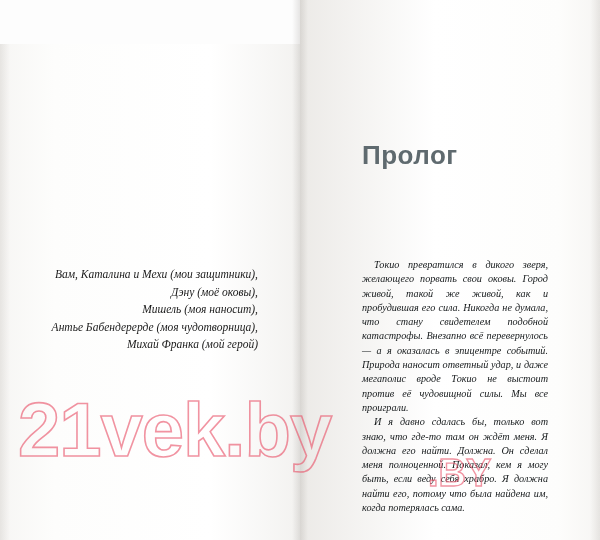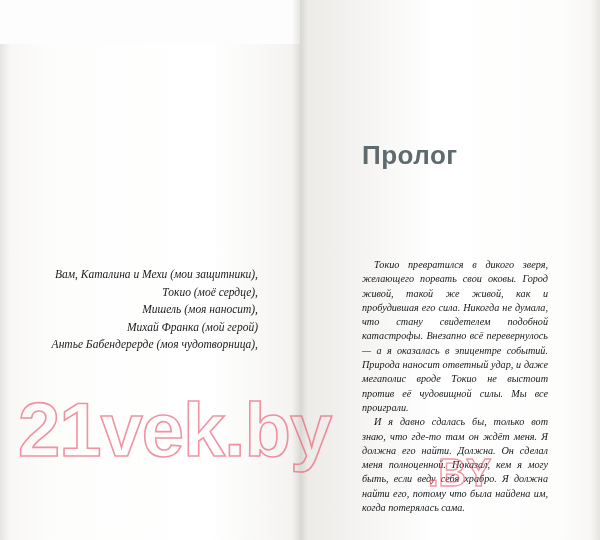--- a/index.html
+++ b/index.html
@@ -139,24 +139,24 @@
 </style>
 </head>
 <body>
 
 <div class="spread">
 
   <div class="page page-left">
     <div class="edge-shadow-left"></div>
     <div class="dedication">
       <div>Вам, Каталина и Мехи (мои защитники),</div>
-      <div>Токио (моё сердце),</div>
+      <div>Дэну (моё оковы),</div>
       <div>Мишель (моя наносит),</div>
+      <div>Антье Бабендерерде (моя чудотворница),</div>
       <div>Михай Франка (мой герой)</div>
-      <div>Антье Бабендерерде (моя чудотворница),</div>
     </div>
   </div>
 
   <div class="page page-right">
     <div class="edge-shadow-right"></div>
     <div class="prologue-title">Пролог</div>
     <div class="prologue-body">
       <p>Токио превратился в дикого зверя, желающего порвать свои оковы. Город живой, такой же живой, как и пробудившая его сила. Никогда не думала, что стану свидетелем подобной катастрофы. Внезапно всё перевернулось — а я оказалась в эпицентре событий. Природа наносит ответный удар, и даже мегаполис вроде Токио не выстоит против её чудовищной силы. Мы все проиграли.</p>
       <p>И я давно сдалась бы, только вот знаю, что где-то там он ждёт меня. Я должна его найти. Должна. Он сделал меня полноценной. Показал, кем я могу быть, если веду себя храбро. Я должна найти его, потому что была найдена им, когда потерялась сама.</p>
     </div>

